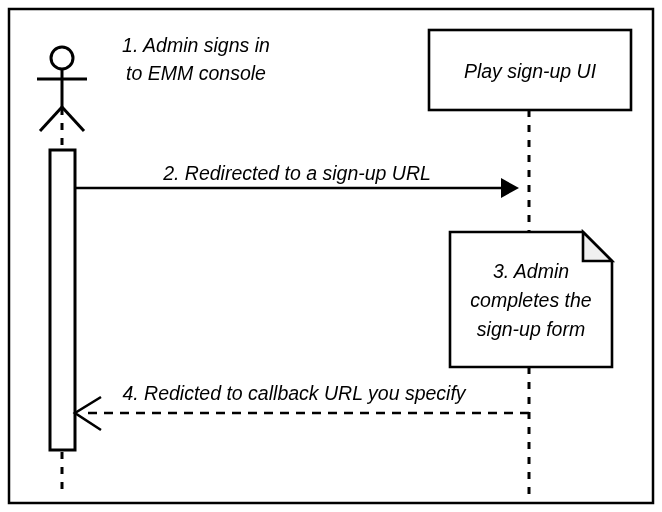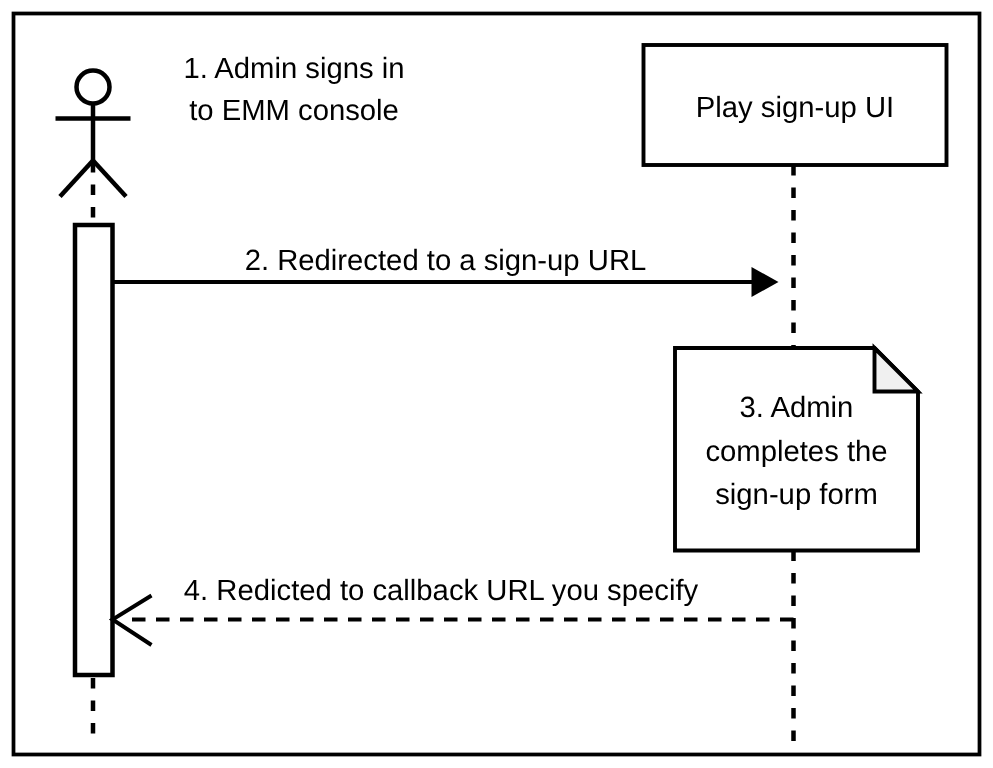--- a/index.html
+++ b/index.html
@@ -11,20 +11,21 @@
     width: 662px;
     height: 512px;
     font-family: "Liberation Sans", sans-serif;
     overflow: hidden;
   }
   #diagram-root {
     position: relative;
     width: 662px;
     height: 512px;
     background: #ffffff;
+    font-style: italic;
   }
   svg#sequence-diagram {
     display: block;
     width: 662px;
     height: 512px;
   }
   .frame-border {
     fill: none;
     stroke: #000000;
     stroke-width: 2.5;

